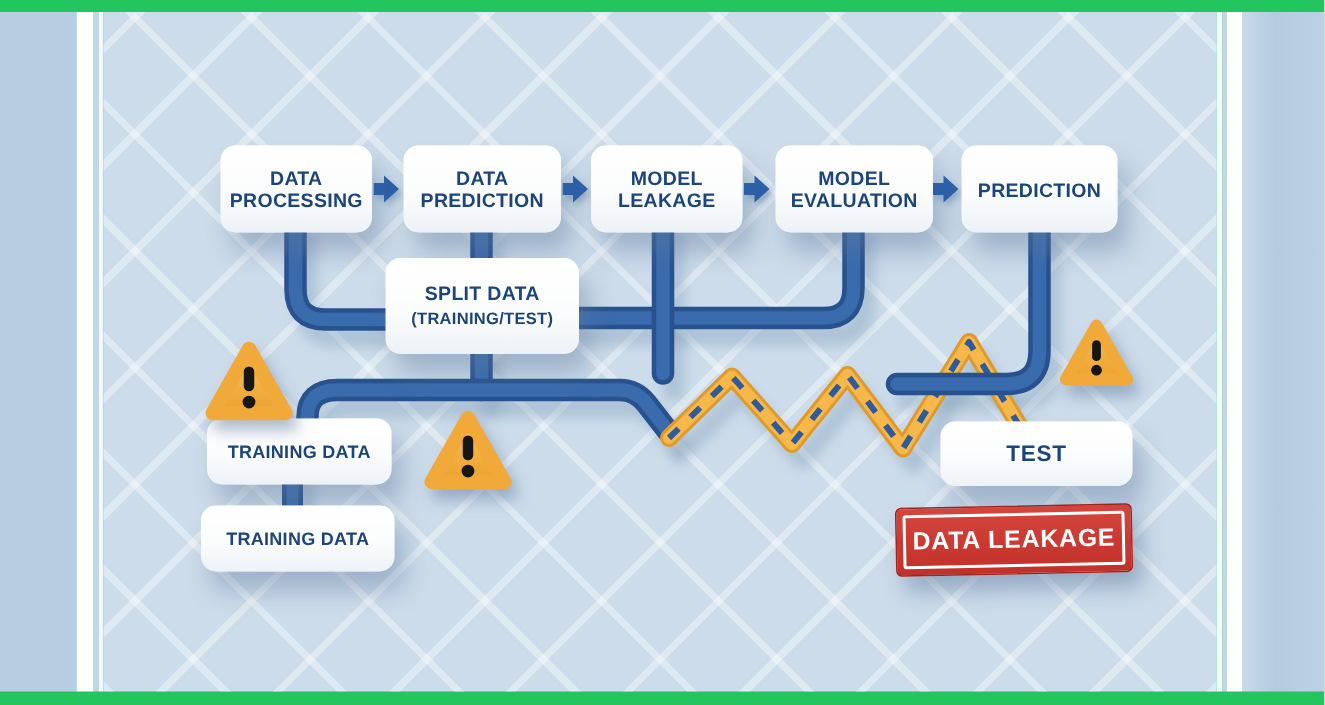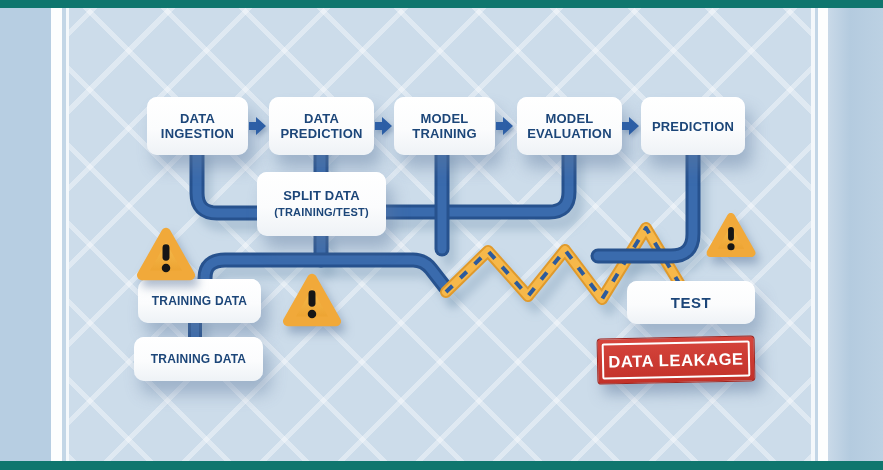--- a/index.html
+++ b/index.html
@@ -1,18 +1,18 @@
 <!DOCTYPE html>
 <html><head>
 <meta charset="utf-8">
 <style>
   html,body{margin:0;padding:0;background:#ffffff;}
   .frame{
     position:relative;width:883px;height:470px;overflow:hidden;
-    background:#0f766e;
+    background:#22c55e;
     font-family:"Liberation Sans","DejaVu Sans",sans-serif;
   }
   
   .bg-left{position:absolute;left:0;top:8px;width:51px;height:453px;background:#b7cee2;}
   .bg-left-bar{position:absolute;left:51px;top:8px;width:11px;height:453px;background:#fdfefe;}
   .bg-left-sliver{position:absolute;left:62px;top:8px;width:4px;height:453px;background:#c3d6e6;}
   .bg-left-line{position:absolute;left:66px;top:8px;width:3px;height:453px;background:#f4f8fb;}
   .bg-right-line{position:absolute;left:811px;top:8px;width:4px;height:453px;background:#f4f8fb;}
   .bg-right-sliver{position:absolute;left:815px;top:8px;width:3px;height:453px;background:#c3d6e6;}
   .bg-right-bar{position:absolute;left:818px;top:8px;width:10px;height:453px;background:#fdfefe;}
@@ -142,39 +142,39 @@
 
     <g fill="none" stroke-linecap="round" stroke-linejoin="round">
       <path d="M693 150 V234 Q693 256 671 256 L598 256" stroke="#27528e" stroke-width="15"></path>
       <path d="M693 150 V234 Q693 256 671 256 L598 256" stroke="#3a6bad" stroke-width="9"></path>
     </g>
   </svg>
 
   <div class="node stage1">
     <div class="label">
       <span>DATA</span><br>
-      <span>INGESTION</span>
+      <span>PROCESSING</span>
     </div>
   </div>
   <svg class="arrow arrow1" viewBox="0 0 18 20">
     <path d="M0 6 H7 V1 L17 10 L7 19 V14 H0 Z" fill="#2d5fa6"></path>
   </svg>
   <div class="node stage2">
     <div class="label">
       <span>DATA</span><br>
       <span>PREDICTION</span>
     </div>
   </div>
   <svg class="arrow arrow2" viewBox="0 0 18 20">
     <path d="M0 6 H7 V1 L17 10 L7 19 V14 H0 Z" fill="#2d5fa6"></path>
   </svg>
   <div class="node stage3">
     <div class="label">
       <span>MODEL</span><br>
-      <span>TRAINING</span>
+      <span>LEAKAGE</span>
     </div>
   </div>
   <svg class="arrow arrow3" viewBox="0 0 18 20">
     <path d="M0 6 H7 V1 L17 10 L7 19 V14 H0 Z" fill="#2d5fa6"></path>
   </svg>
   <div class="node stage4">
     <div class="label">
       <span>MODEL</span><br>
       <span>EVALUATION</span>
     </div>

